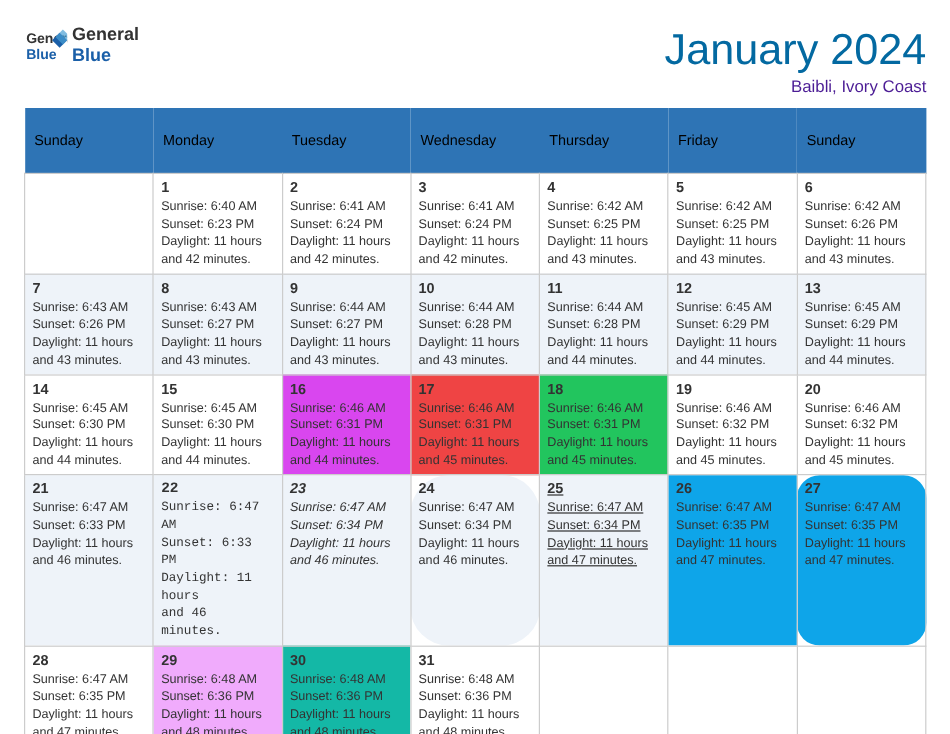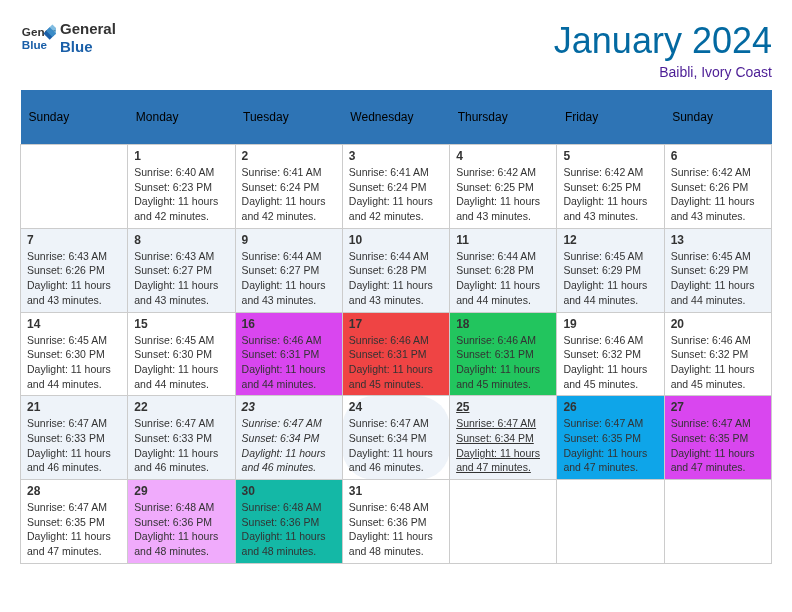--- a/index.html
+++ b/index.html
@@ -287,21 +287,21 @@
       </tr>
       <tr>
         <td style="background-color: rgb(238, 243, 249);">
           <span class="day-num">21</span>
           <div class="day-info">
             <div>Sunrise: 6:47 AM</div>
             <div>Sunset: 6:33 PM</div>
             <div>Daylight: 11 hours<br>and 46 minutes.</div>
           </div>
         </td>
-        <td style="background-color: rgb(238, 243, 249);">
+        <td style="background-color: rgb(238, 243, 249); font-family: Liberation Mono, monospace;">
           <span class="day-num">22</span>
           <div class="day-info">
             <div>Sunrise: 6:47 AM</div>
             <div>Sunset: 6:33 PM</div>
             <div>Daylight: 11 hours<br>and 46 minutes.</div>
           </div>
         </td>
         <td style="background-color: rgb(238, 243, 249); font-style: italic;">
           <span class="day-num">23</span>
           <div class="day-info">
@@ -327,21 +327,21 @@
           </div>
         </td>
         <td style="background-color: #0ea5e9;">
           <span class="day-num">26</span>
           <div class="day-info">
             <div>Sunrise: 6:47 AM</div>
             <div>Sunset: 6:35 PM</div>
             <div>Daylight: 11 hours<br>and 47 minutes.</div>
           </div>
         </td>
-        <td style="background-color: #d946ef;">
+        <td style="background-color: #0ea5e9; border-radius: 19px;">
           <span class="day-num">27</span>
           <div class="day-info">
             <div>Sunrise: 6:47 AM</div>
             <div>Sunset: 6:35 PM</div>
             <div>Daylight: 11 hours<br>and 47 minutes.</div>
           </div>
         </td>
       </tr>
       <tr>
         <td style="background-color: rgb(255, 255, 255);">

